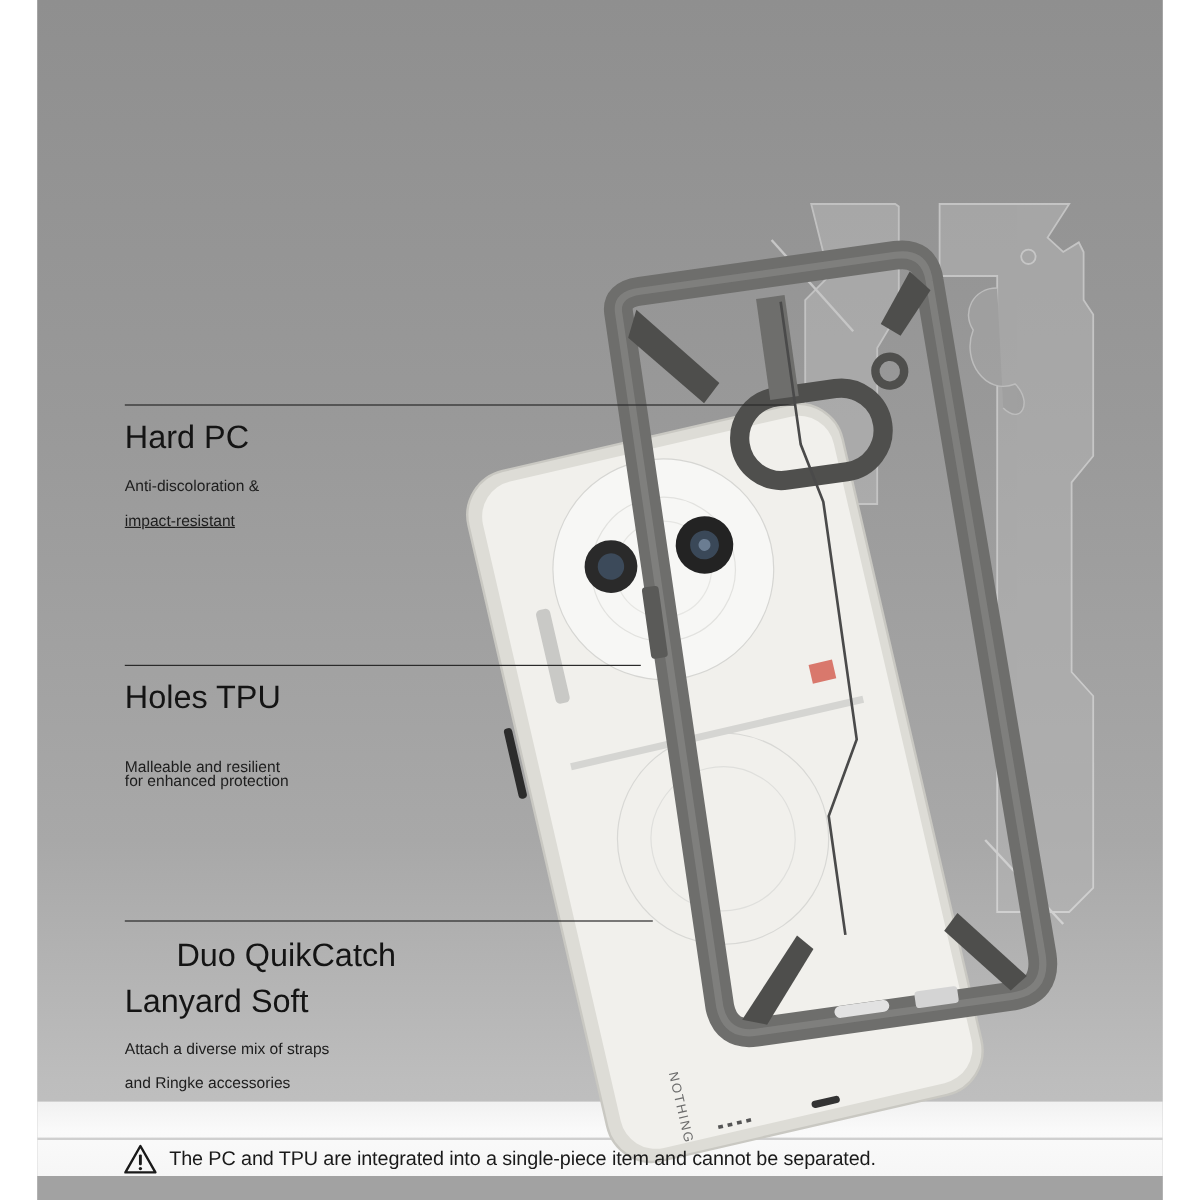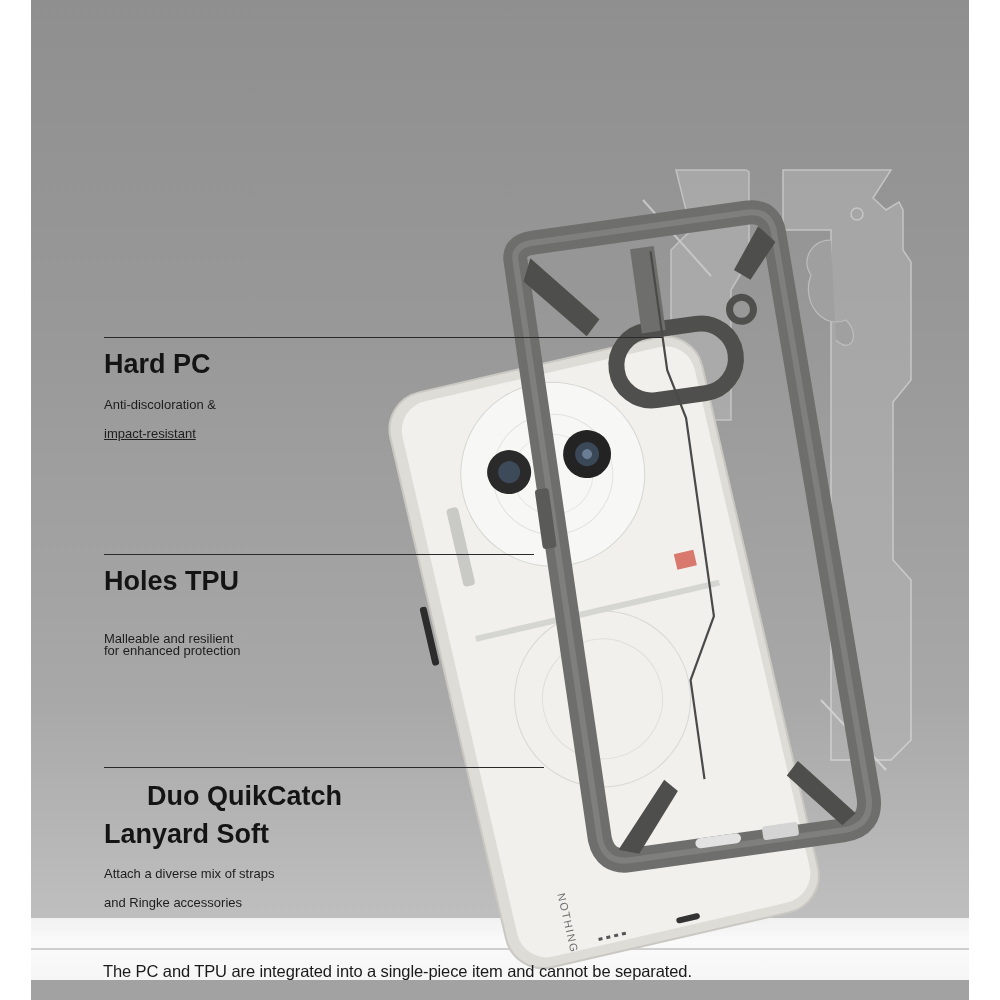--- a/index.html
+++ b/index.html
@@ -14,24 +14,24 @@
     .bottom-band { position: absolute; left: 0; top: 980px; width: 938px; height: 20px; background: #a2a2a2; }
     .illustration { position: absolute; left: 0; top: 0; width: 938px; height: 1000px; }
 
     .title { position: absolute; left: 73px; top: 30px; margin: 0; font-weight: 700;
              font-size: 64px; line-height: 72px; letter-spacing: 0.5px; }
     .title .l1 { display: block; color: #ffffff; }
     .title .l2 { display: block; color: #0d0d0d; }
 
     .feature { position: absolute; left: 73px; }
     .feature .rule { position: absolute; left: 0; top: 0; height: 1px; background: #2a2a2a; }
-    .feature h2 { margin: 0; position: absolute; left: 0; font-size: 27px; font-weight: 700; color: #141414; line-height: 38px; white-space: nowrap; }
+    .feature h2 { margin: 0; position: absolute; left: 0; font-size: 27px; font-weight: 400; color: #141414; line-height: 38px; white-space: nowrap; }
     .feature p { margin: 0; position: absolute; left: 0; font-size: 13px; color: #1d1d1d; line-height: 29px; white-space: nowrap; }
 
-    .notice { position: absolute; left: 72px; top: 952px; height: 28px; display: flex; align-items: center; gap: 10px; flex-direction: column; }
+    .notice { position: absolute; left: 72px; top: 952px; height: 28px; display: flex; align-items: center; gap: 10px; }
     .notice .warn { width: 28px; height: 26px; display: inline-block; }
     .notice span { font-size: 16.5px; color: #1a1a1a; letter-spacing: -0.1px; }
   </style>
 </head>
 <body>
 
 <div class="canvas">
 
   <div class="floor"></div>
   <div class="floor-line"></div>

